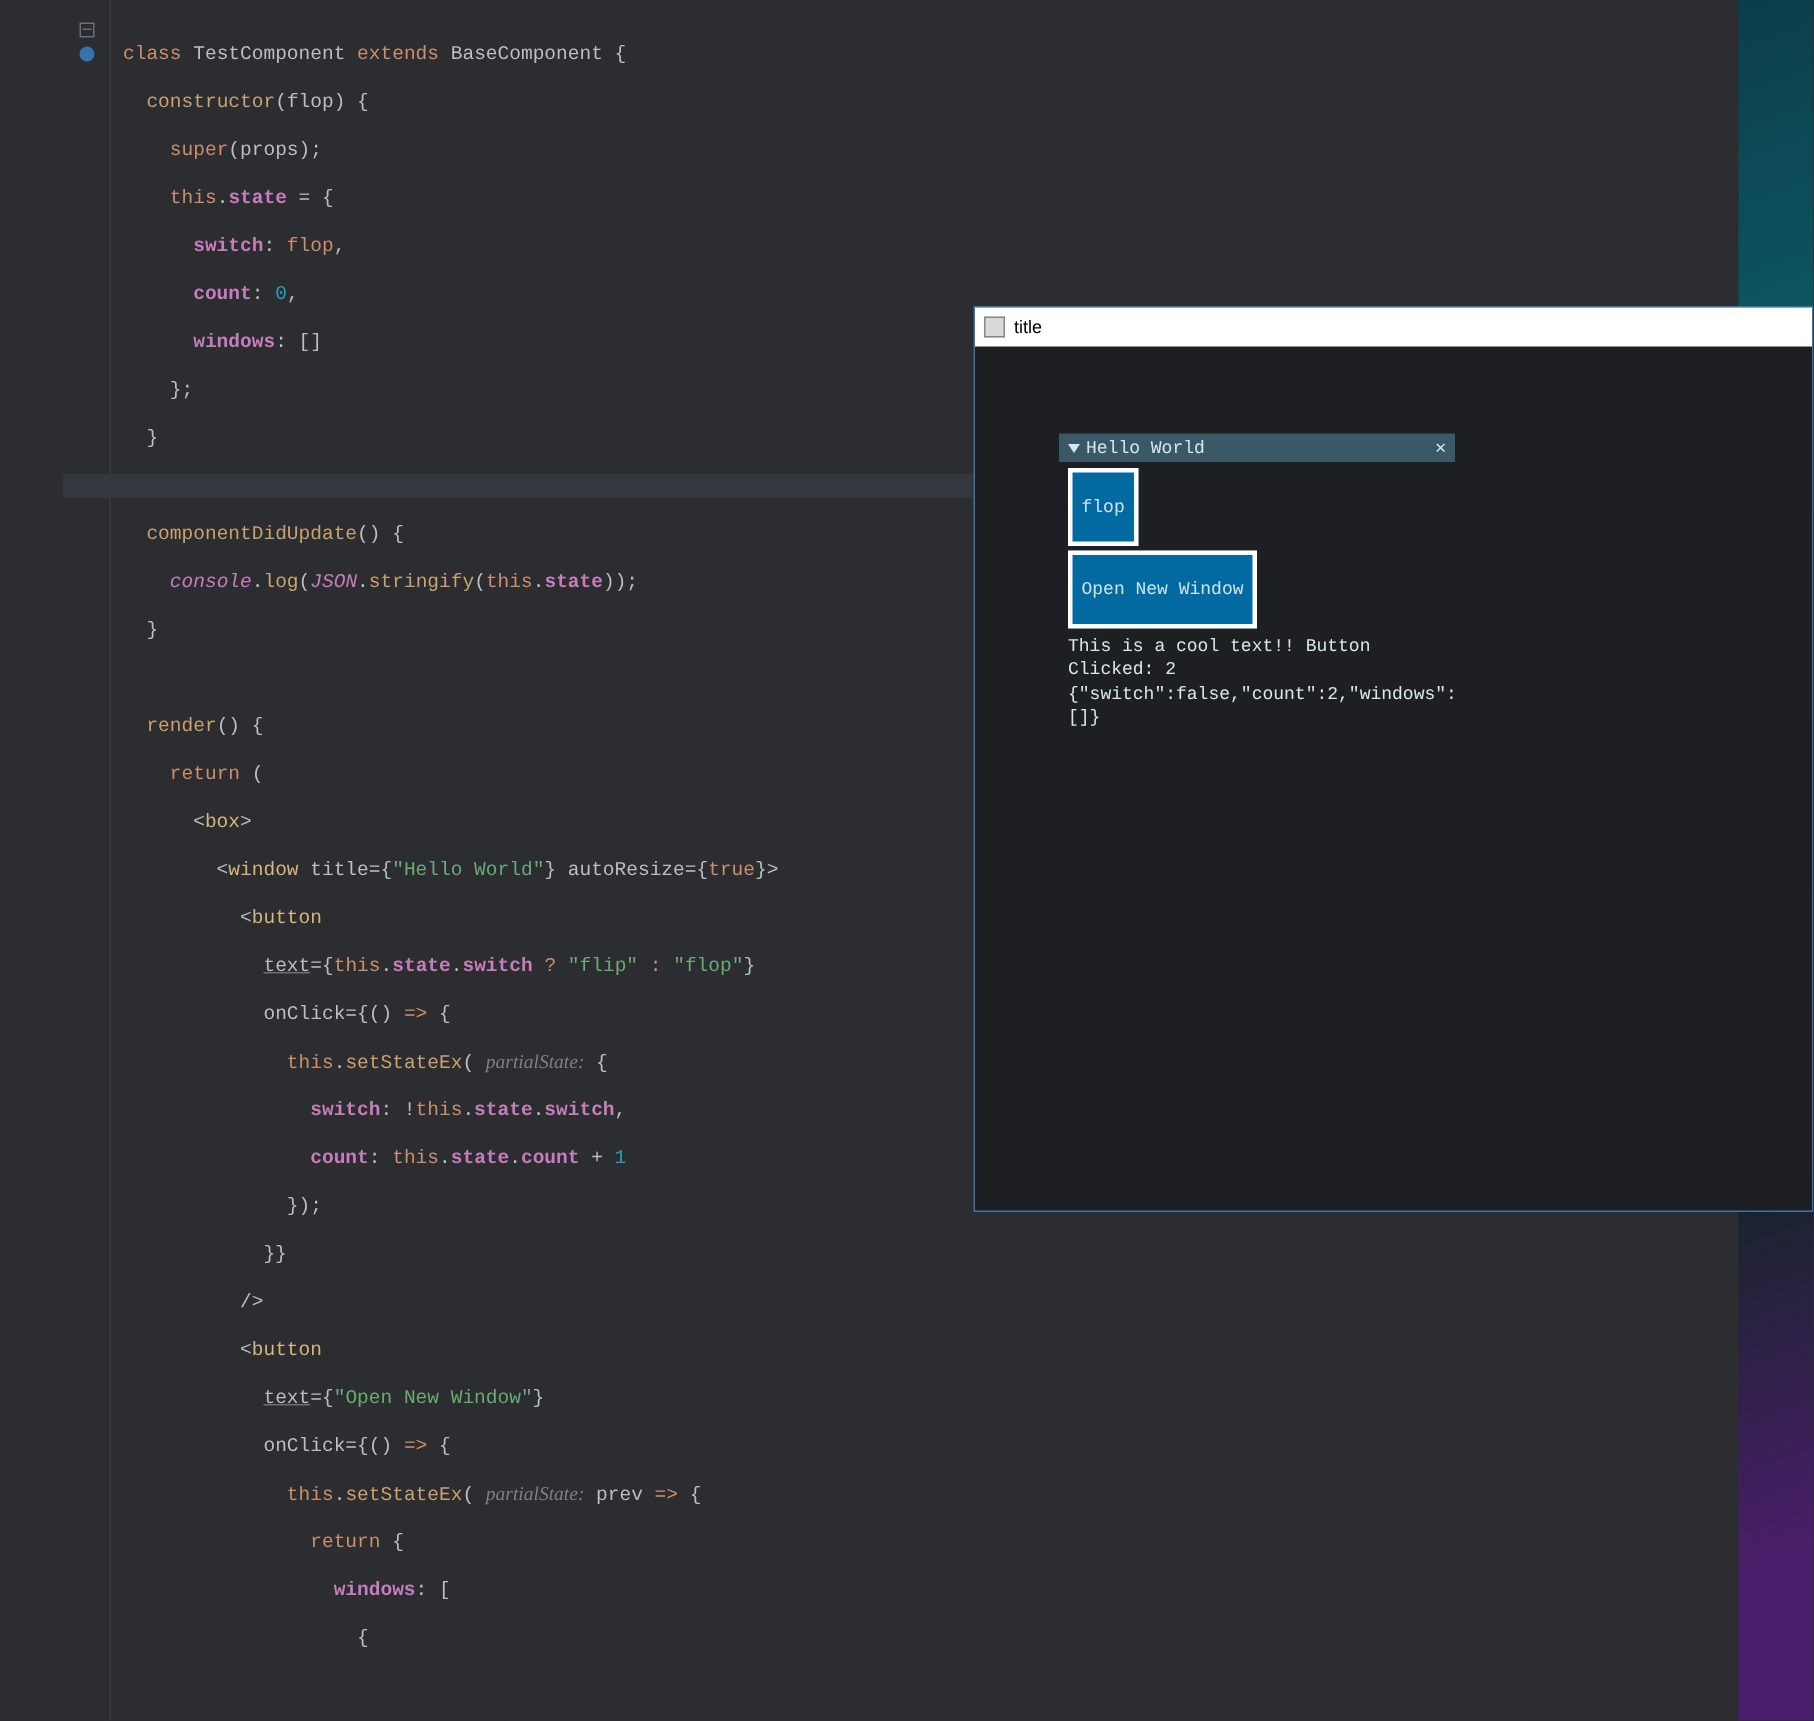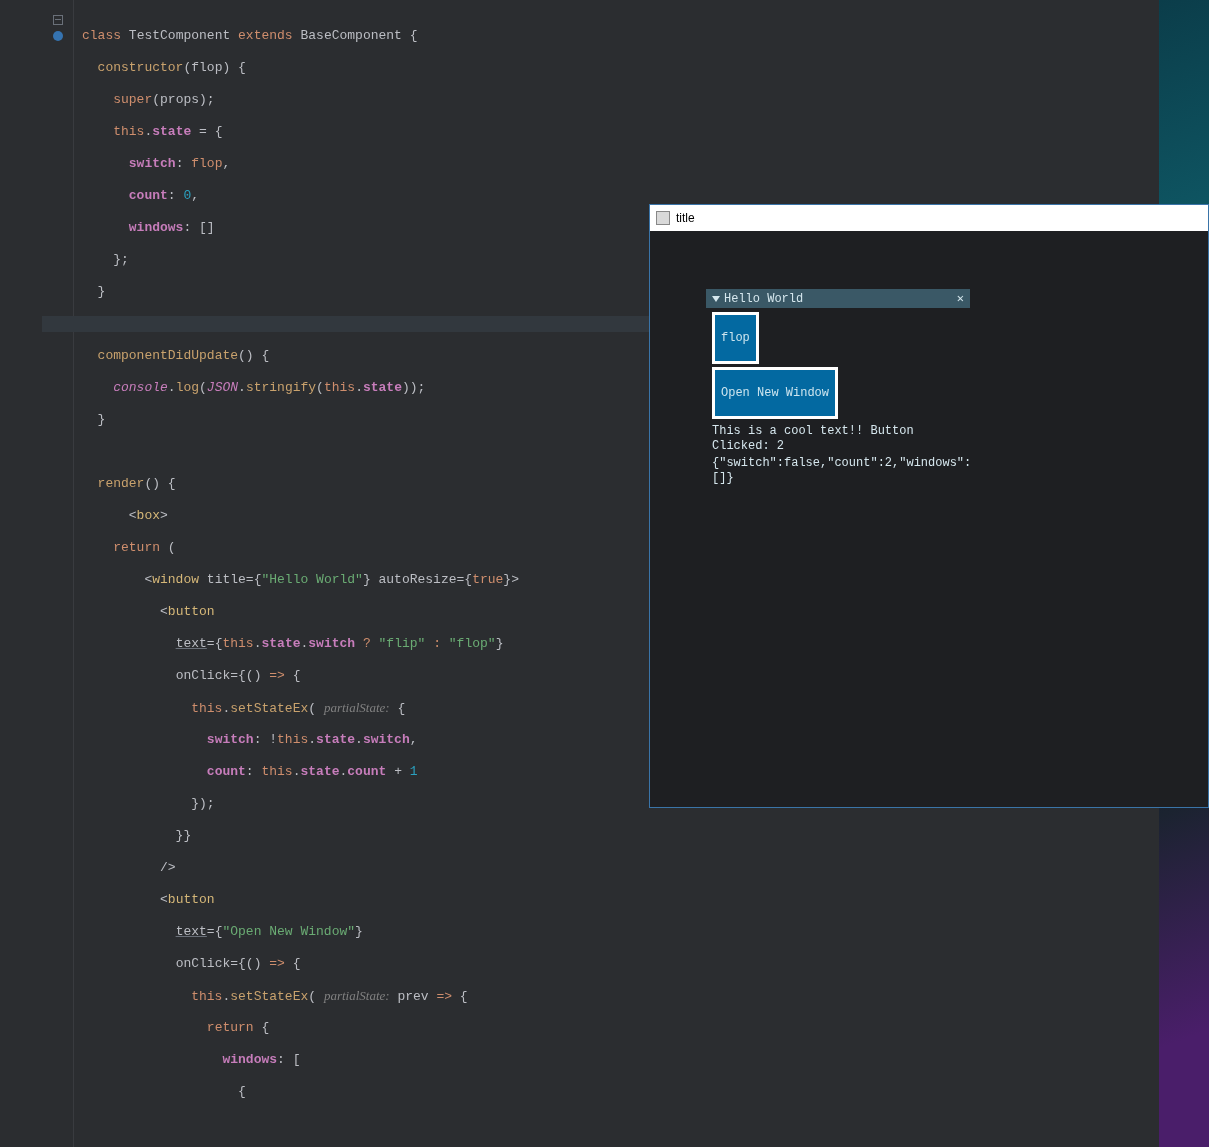--- a/index.html
+++ b/index.html
@@ -174,22 +174,22 @@
 <div class="code-line">      <span class="prop">count</span>: <span class="num">0</span>,</div>
 <div class="code-line">      <span class="prop">windows</span>: []</div>
 <div class="code-line">    };</div>
 <div class="code-line">  }</div>
 <div class="code-line hl"> </div>
 <div class="code-line">  <span class="fn">componentDidUpdate</span>() {</div>
 <div class="code-line">    <span class="con">console</span>.<span class="fn">log</span>(<span class="con">JSON</span>.<span class="fn">stringify</span>(<span class="this">this</span>.<span class="prop">state</span>));</div>
 <div class="code-line">  }</div>
 <div class="code-line"> </div>
 <div class="code-line">  <span class="fn">render</span>() {</div>
+<div class="code-line">    <span class="kw">return</span> (</div>
 <div class="code-line">      &lt;<span class="jsx">box</span>&gt;</div>
-<div class="code-line">    <span class="kw">return</span> (</div>
 <div class="code-line">        &lt;<span class="jsx">window</span> <span class="attr">title</span>={<span class="str">"Hello World"</span>} <span class="attr">autoResize</span>={<span class="kw">true</span>}&gt;</div>
 <div class="code-line">          &lt;<span class="jsx">button</span></div>
 <div class="code-line">            <span class="attr u">text</span>={<span class="this">this</span>.<span class="prop">state</span>.<span class="prop">switch</span> <span class="kw">?</span> <span class="str">"flip"</span> <span class="kw">:</span> <span class="str">"flop"</span>}</div>
 <div class="code-line">            <span class="attr">onClick</span>={() <span class="kw">=&gt;</span> {</div>
 <div class="code-line">              <span class="this">this</span>.<span class="fn">setStateEx</span>( <span class="g">partialState:</span> {</div>
 <div class="code-line">                <span class="prop">switch</span>: !<span class="this">this</span>.<span class="prop">state</span>.<span class="prop">switch</span>,</div>
 <div class="code-line">                <span class="prop">count</span>: <span class="this">this</span>.<span class="prop">state</span>.<span class="prop">count</span> + <span class="num">1</span></div>
 <div class="code-line">              });</div>
 <div class="code-line">            }}</div>
 <div class="code-line">          /&gt;</div>

